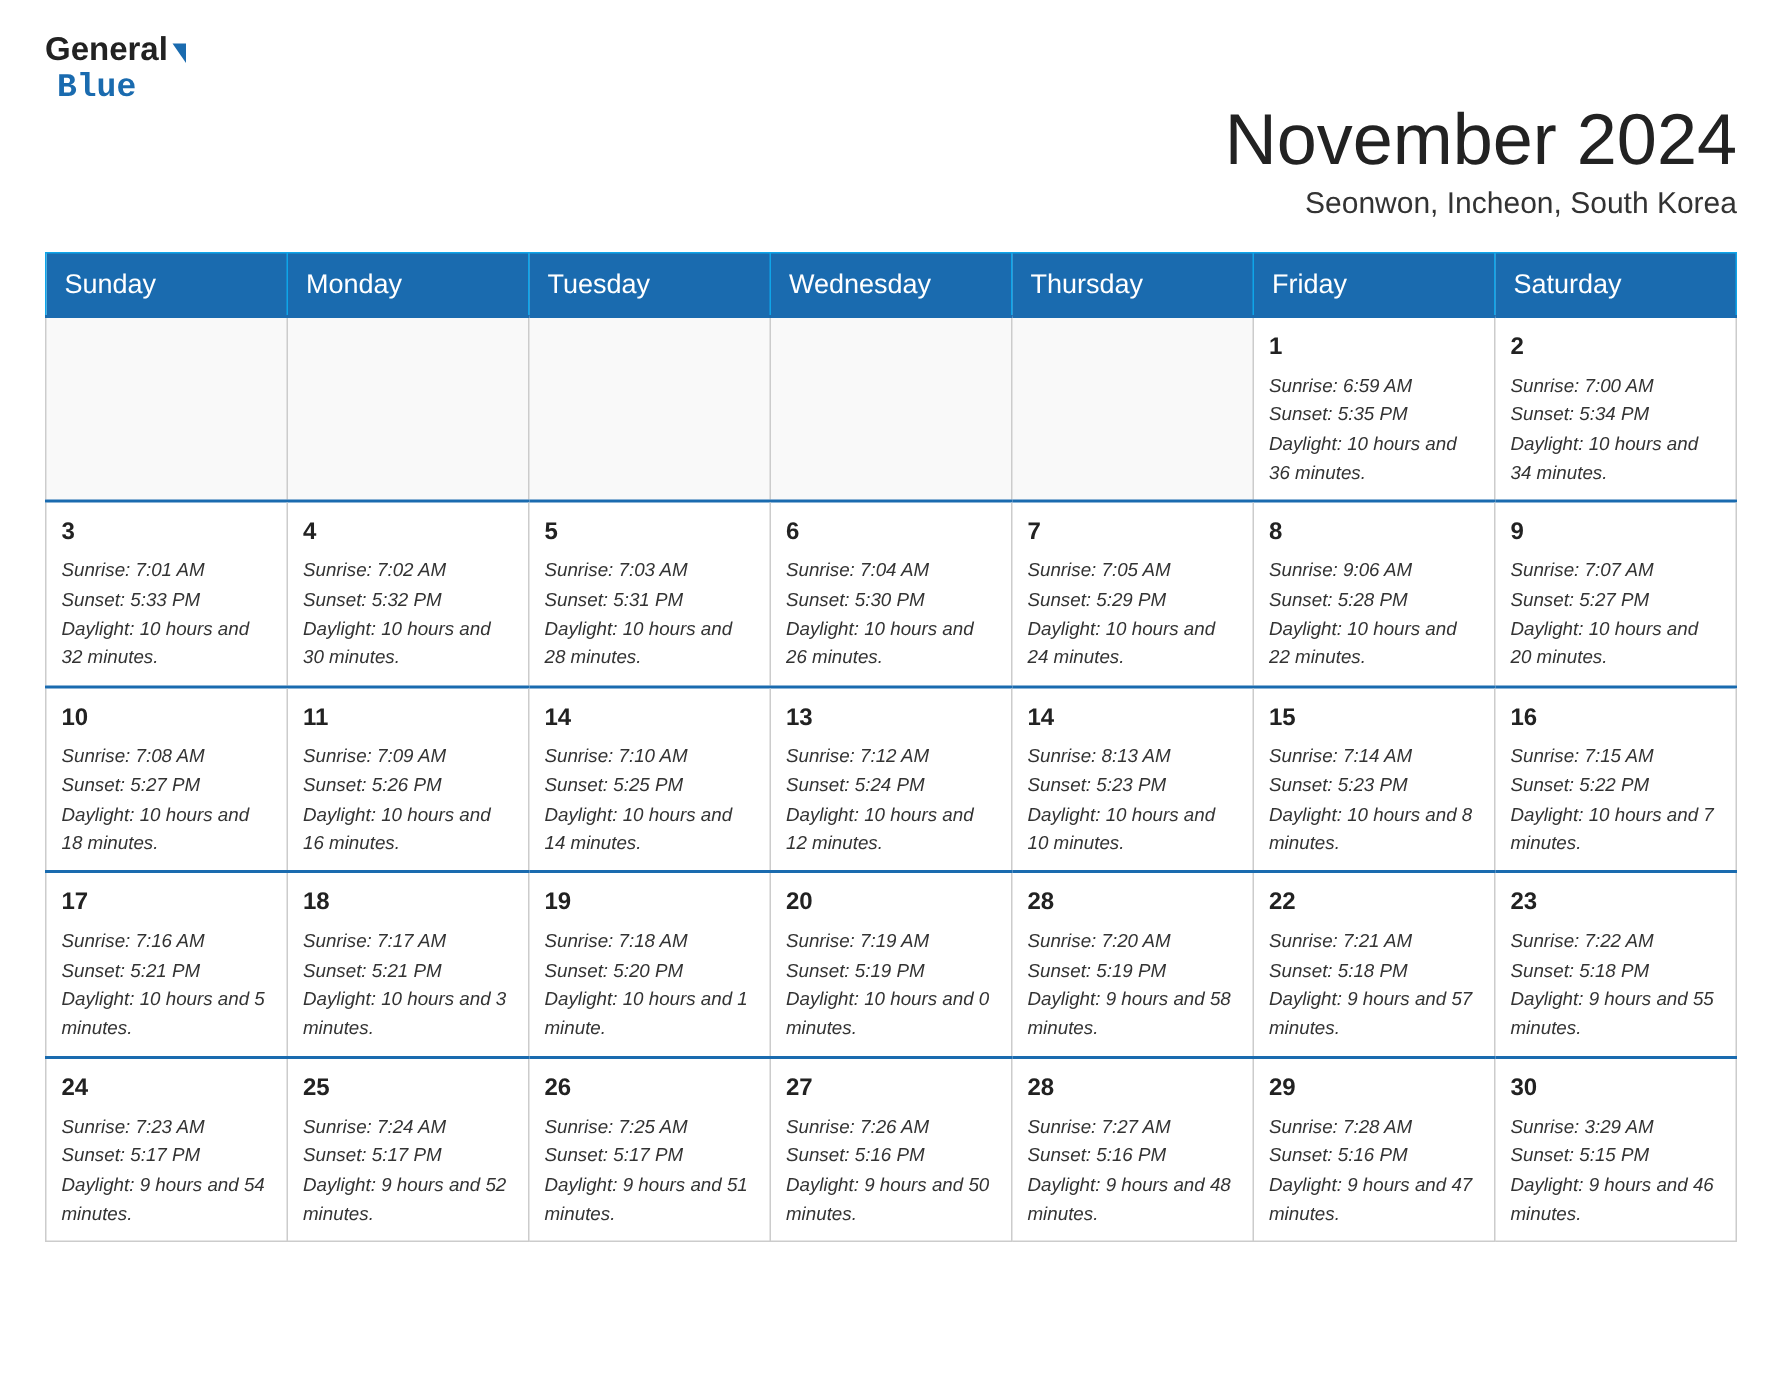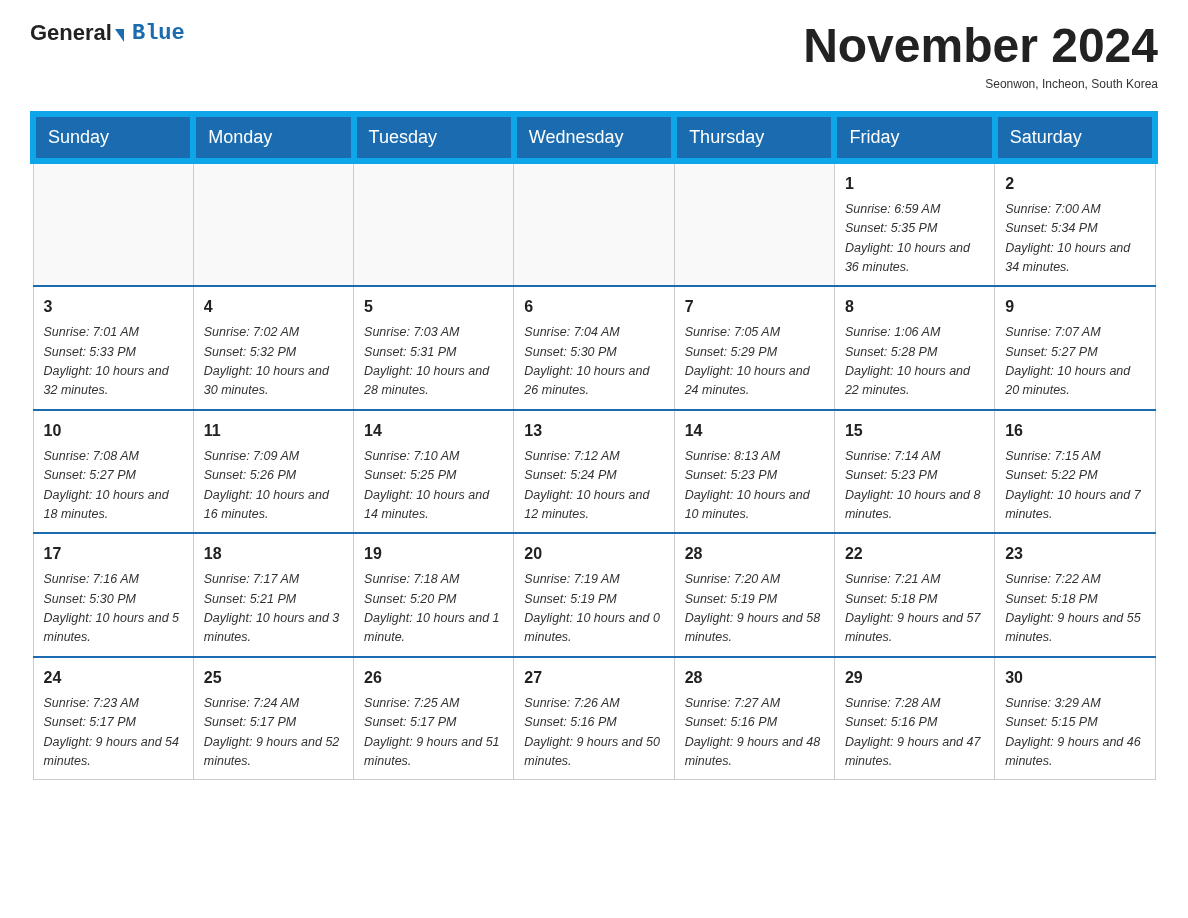--- a/index.html
+++ b/index.html
@@ -11,50 +11,51 @@
       min-height: 918px;
     }
     .header {
       display: flex;
       justify-content: space-between;
       align-items: flex-start;
       margin-bottom: 20px;
     }
     .logo {
       display: flex;
-      flex-direction: row;
-      align-items: flex-end;
+      flex-direction: column;
+      align-items: flex-start;
     }
     .title-section {
       text-align: right;
     }
     .month-title {
       font-size: 48px;
-      font-weight: bold;
+      font-weight: normal;
       color: #222;
       line-height: 1.1;
+      margin-top: 48px;
     }
     .location {
-      font-size: 12px;
+      font-size: 20px;
       color: #333;
       margin-top: 4px;
     }
     .calendar {
       width: 100%;
       border-collapse: collapse;
       border: 1px solid #aaa;
     }
     .calendar th {
       background-color: #1a6baf;
       color: #fff;
       font-size: 18px;
       font-weight: normal;
       padding: 10px 12px;
       text-align: left;
-      border: 6px solid #0ea5e9;
+      border: 1px solid #0ea5e9;
     }
     .calendar td {
       width: 14.28%;
       vertical-align: top;
       padding: 8px 10px;
       border: 1px solid #ccc;
       min-height: 110px;
       font-size: 13px;
       color: #333;
       line-height: 1.5;
@@ -167,21 +168,21 @@
         </td>
         <td>
           <span class="day-number">7</span>
           <div class="day-info">Sunrise: 7:05 AM
 Sunset: 5:29 PM
 Daylight: 10 hours
 and 24 minutes.</div>
         </td>
         <td>
           <span class="day-number">8</span>
-          <div class="day-info">Sunrise: 1:06 AM
+          <div class="day-info">Sunrise: 9:06 AM
 Sunset: 5:28 PM
 Daylight: 10 hours
 and 22 minutes.</div>
         </td>
         <td>
           <span class="day-number">9</span>
           <div class="day-info">Sunrise: 7:07 AM
 Sunset: 5:27 PM
 Daylight: 10 hours
 and 20 minutes.</div>
@@ -235,21 +236,21 @@
           <div class="day-info">Sunrise: 7:15 AM
 Sunset: 5:22 PM
 Daylight: 10 hours
 and 7 minutes.</div>
         </td>
       </tr>
       <tr class="week-row">
         <td>
           <span class="day-number">17</span>
           <div class="day-info">Sunrise: 7:16 AM
-Sunset: 5:30 PM
+Sunset: 5:21 PM
 Daylight: 10 hours
 and 5 minutes.</div>
         </td>
         <td>
           <span class="day-number">18</span>
           <div class="day-info">Sunrise: 7:17 AM
 Sunset: 5:21 PM
 Daylight: 10 hours
 and 3 minutes.</div>
         </td>

